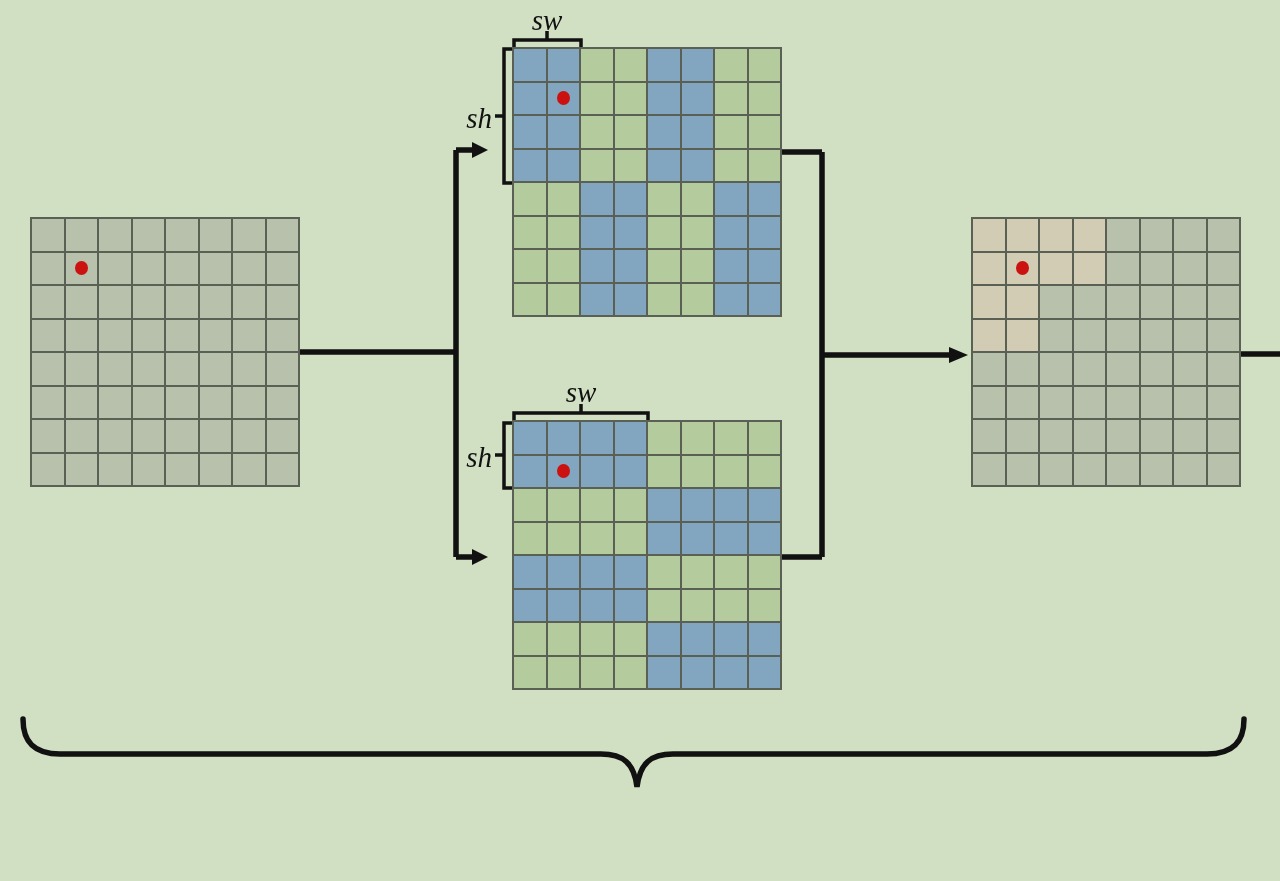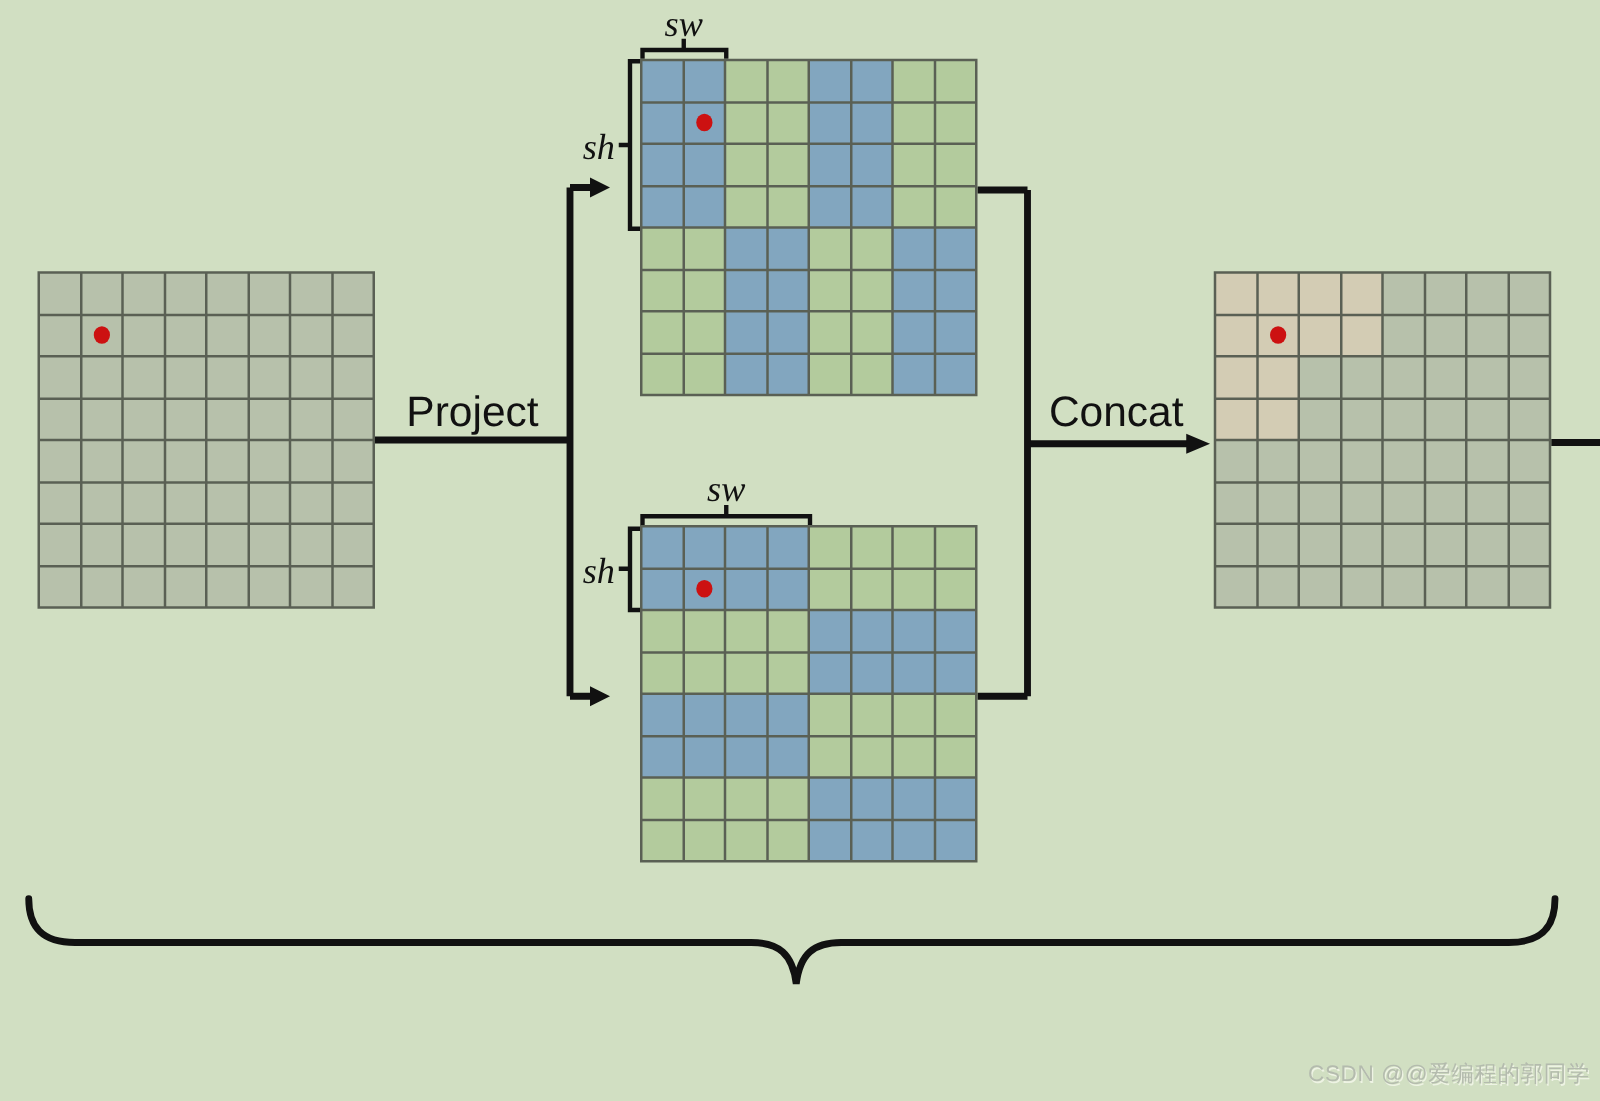--- a/index.html
+++ b/index.html
@@ -308,24 +308,21 @@
       <div class="cell" style="background: rgb(183, 193, 171);"></div>
       <div class="cell" style="background: rgb(183, 193, 171);"></div>
       <div class="cell" style="background: rgb(183, 193, 171);"></div>
       <div class="cell" style="background: rgb(183, 193, 171);"></div>
       <div class="cell" style="background: rgb(183, 193, 171);"></div>
       <div class="cell" style="background: rgb(183, 193, 171);"></div>
       <div class="cell" style="background: rgb(183, 193, 171);"></div>
       <div class="dot" style="background: rgb(204, 17, 17); left: 44.75px; top: 44.25px;"></div>
     </div>
 
-  <div class="lbl lbl-arrow" style="left:300px; top:311px; width:156px;">Project</div>
-  <div class="lbl lbl-arrow" style="left:823px; top:311px; width:140px;">Concat</div>
 
   <div class="lbl lbl-math" style="left:507px; top:6px; width:80px; text-align:center;">sw</div>
   <div class="lbl lbl-math" style="left:440px; top:104px; width:52px; text-align:right;">sh</div>
 
   <div class="lbl lbl-math" style="left:541px; top:378px; width:80px; text-align:center;">sw</div>
   <div class="lbl lbl-math" style="left:440px; top:443px; width:52px; text-align:right;">sh</div>
 
-  <div class="watermark" style="color: rgb(180, 187, 174);">CSDN @@爱编程的郭同学</div>
 
 </div>
 
 </body></html>

